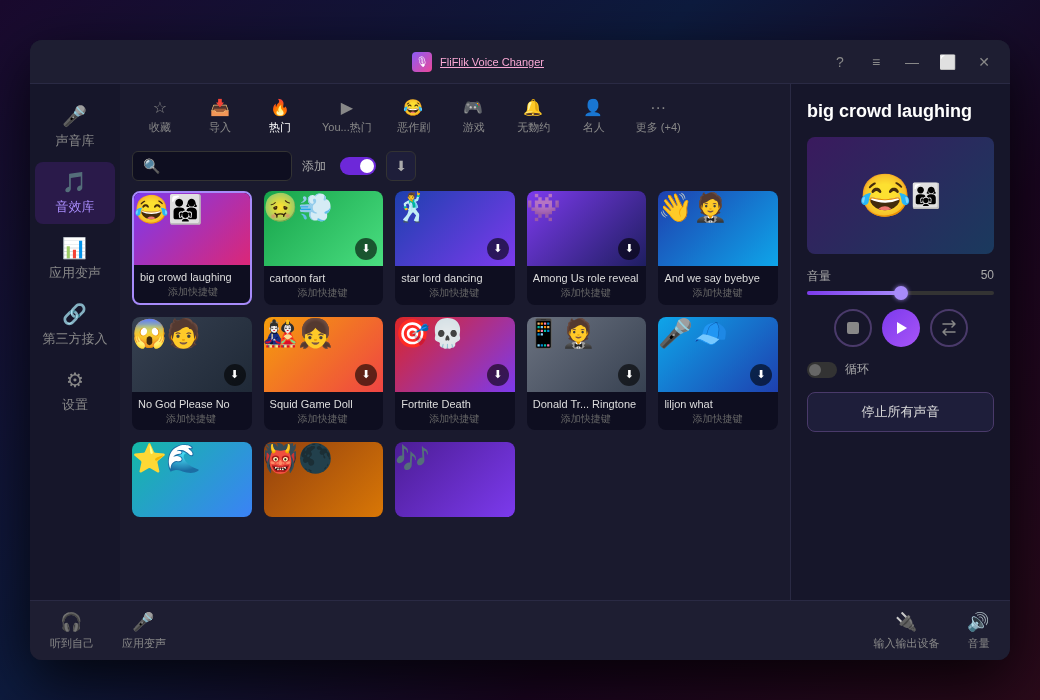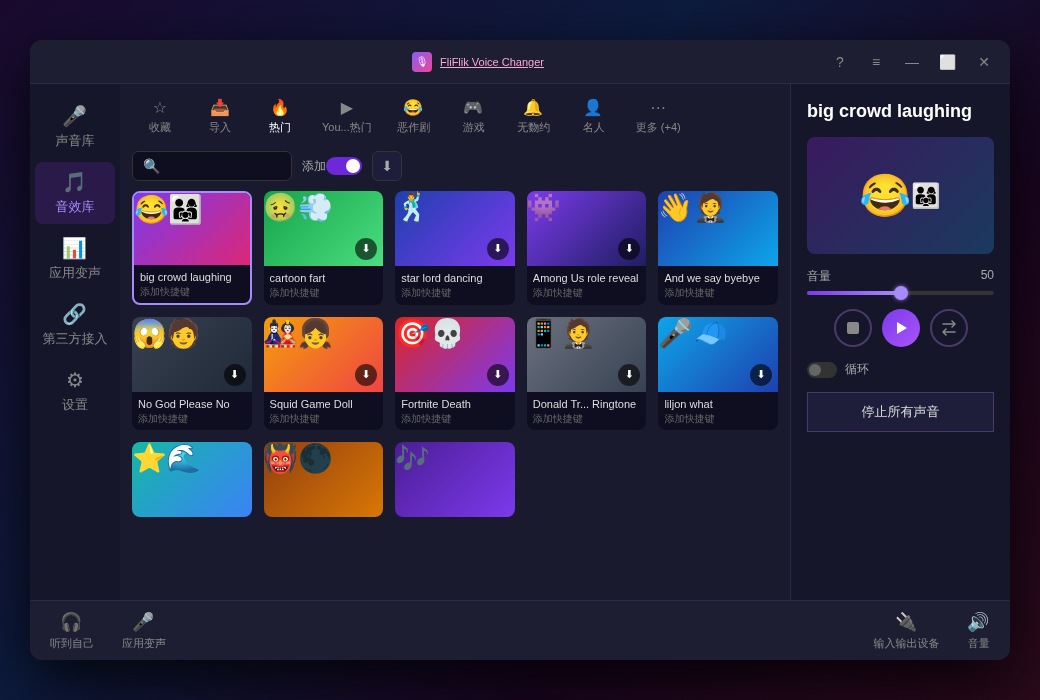--- a/index.html
+++ b/index.html
@@ -161,21 +161,21 @@
       border: none;
       outline: none;
       color: #ccc;
       font-size: 12px;
       width: 100%;
     }
     .search-icon { color: #666; font-size: 14px; }
     .toggle-wrap {
       display: flex;
       align-items: center;
-      gap: 0;
+      gap: 14px;
       color: #aaa;
       font-size: 12px;
     }
     .toggle-track {
       width: 36px; height: 18px;
       background: #6d28d9;
       border-radius: 9px;
       position: relative;
       cursor: pointer;
     }
@@ -244,20 +244,21 @@
       font-size: 11px;
       color: #ddd;
       white-space: nowrap;
       overflow: hidden;
       text-overflow: ellipsis;
     }
     .sound-shortcut {
       font-size: 10px;
       color: #666;
       margin-top: 2px;
+      margin-left: 28px;
     }
 
     
     .right-panel {
       width: 220px;
       background: #16162a;
       padding: 16px;
       display: flex;
       flex-direction: column;
       gap: 14px;
@@ -346,21 +347,21 @@
       background: #666;
       border-radius: 50%;
       position: absolute;
       left: 2px; top: 2px;
     }
 
     
     .stop-all-btn {
       background: #1e1e3a;
       border: 1px solid #4a3a6a;
-      border-radius: 0;
+      border-radius: 8px;
       color: #ddd;
       font-size: 13px;
       padding: 10px;
       text-align: center;
       cursor: pointer;
     }
 
     
     .bottom-bar {
       height: 60px;

